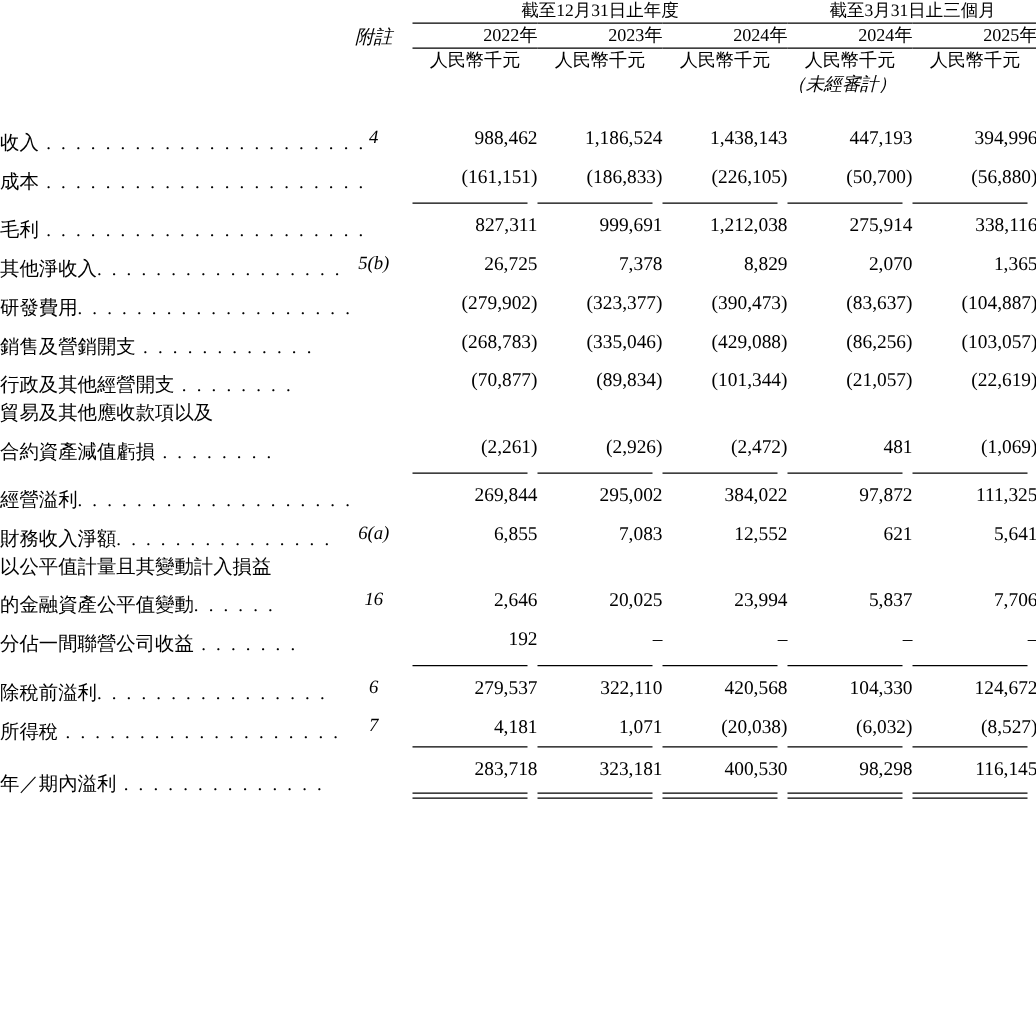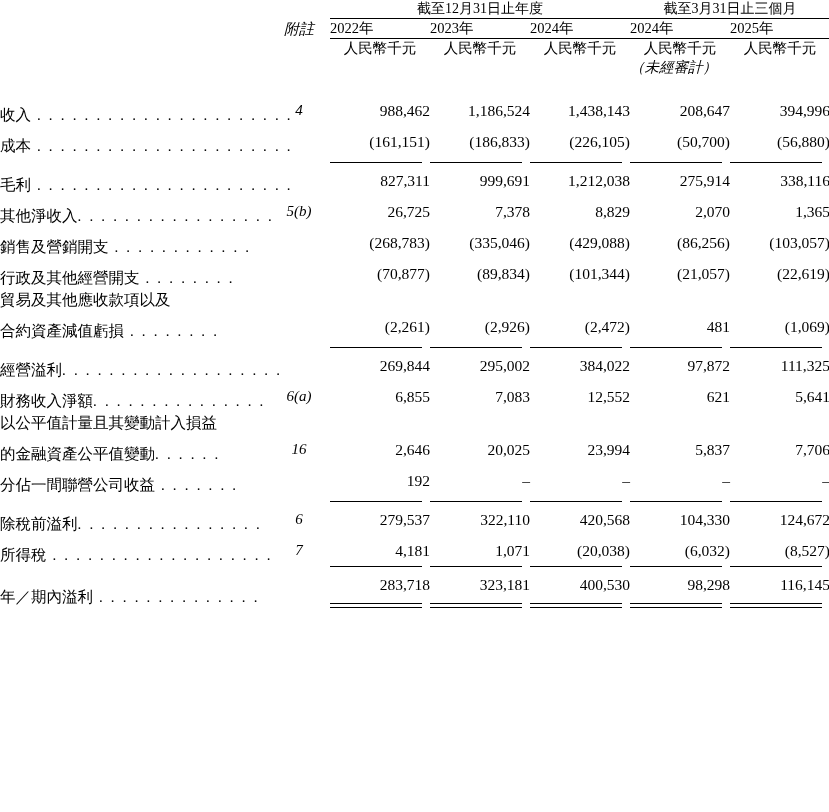--- a/index.html
+++ b/index.html
@@ -68,21 +68,21 @@
   .hdr-group {
     text-align: center;
     font-size: 14px;
     white-space: nowrap;
     padding-bottom: 3px;
   }
   .hdr-rule {
     border-bottom: 1.1px solid #000;
   }
   .hdr-year {
-    text-align: left;
+    text-align: right;
     font-size: 14.5px;
     padding-top: 6px;
     padding-bottom: 4px;
     white-space: nowrap;
   }
   .hdr-unit {
     text-align: center;
     font-size: 14.5px;
     padding-top: 7px;
     white-space: nowrap;
@@ -174,21 +174,21 @@
         </tr>
       <tr class="spacer-row">
           <td colspan="7"></td>
         </tr>
     <tr>
           <td class="lbl bold"><span>收入</span><span class="dots"> . . . . . . . . . . . . . . . . . . . . . .</span></td>
           <td class="note">4</td>
           <td class="num bold"><span>988,462</span></td>
           <td class="num bold"><span>1,186,524</span></td>
           <td class="num bold"><span>1,438,143</span></td>
-          <td class="num bold"><span>208,647</span></td>
+          <td class="num bold"><span>447,193</span></td>
           <td class="num bold"><span>394,996</span></td>
         </tr>
         <tr>
           <td class="lbl bold"><span>成本</span><span class="dots"> . . . . . . . . . . . . . . . . . . . . . .</span></td>
           <td class="note"></td>
           <td class="num bold"><span>(161,151)</span></td>
           <td class="num bold"><span>(186,833)</span></td>
           <td class="num bold"><span>(226,105)</span></td>
           <td class="num bold"><span>(50,700)</span></td>
           <td class="num bold"><span>(56,880)</span></td>
@@ -208,20 +208,29 @@
         <tr>
           <td class="lbl"><span>其他淨收入</span><span class="dots">. . . . . . . . . . . . . . . . .</span></td>
           <td class="note">5(b)</td>
           <td class="num"><span>26,725</span></td>
           <td class="num"><span>7,378</span></td>
           <td class="num"><span>8,829</span></td>
           <td class="num"><span>2,070</span></td>
           <td class="num"><span>1,365</span></td>
         </tr>
         <tr>
+          <td class="lbl"><span>研發費用</span><span class="dots">. . . . . . . . . . . . . . . . . . .</span></td>
+          <td class="note"></td>
+          <td class="num"><span>(279,902)</span></td>
+          <td class="num"><span>(323,377)</span></td>
+          <td class="num"><span>(390,473)</span></td>
+          <td class="num"><span>(83,637)</span></td>
+          <td class="num"><span>(104,887)</span></td>
+        </tr>
+        <tr>
           <td class="lbl"><span>銷售及營銷開支</span><span class="dots"> . . . . . . . . . . . .</span></td>
           <td class="note"></td>
           <td class="num"><span>(268,783)</span></td>
           <td class="num"><span>(335,046)</span></td>
           <td class="num"><span>(429,088)</span></td>
           <td class="num"><span>(86,256)</span></td>
           <td class="num"><span>(103,057)</span></td>
         </tr>
         <tr>
           <td class="lbl"><span>行政及其他經營開支</span><span class="dots"> . . . . . . . .</span></td>

